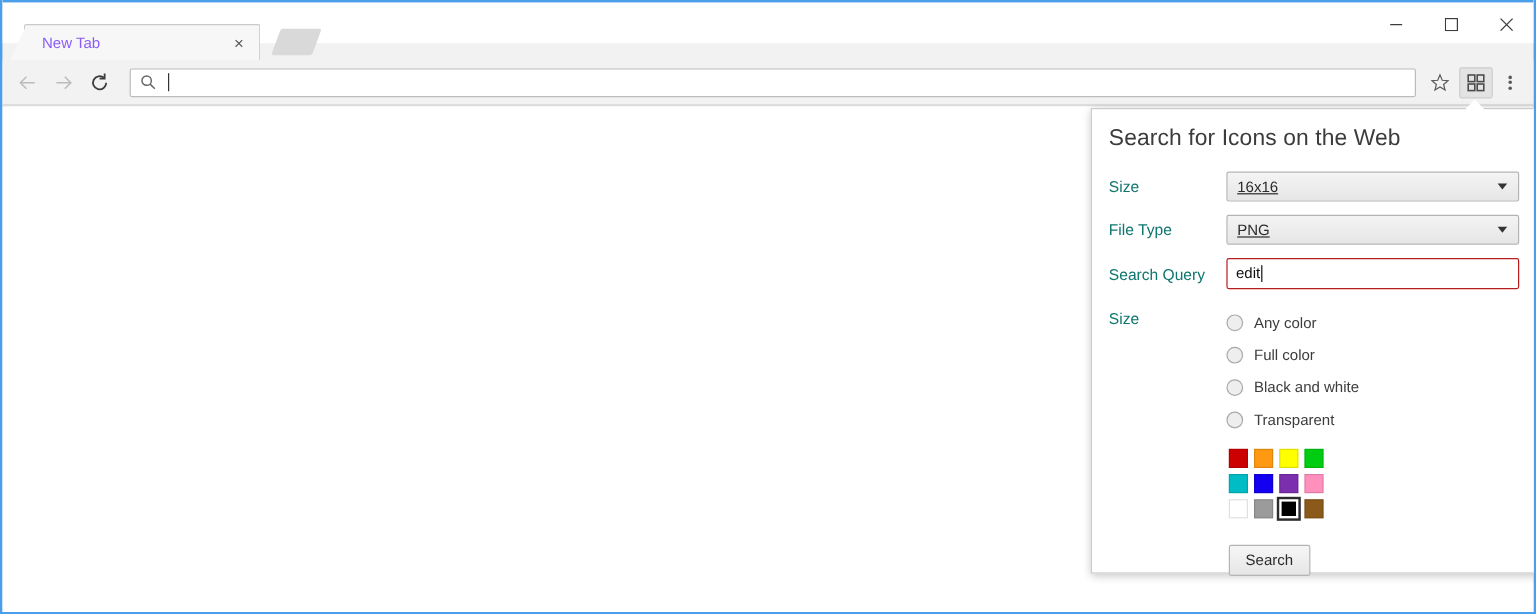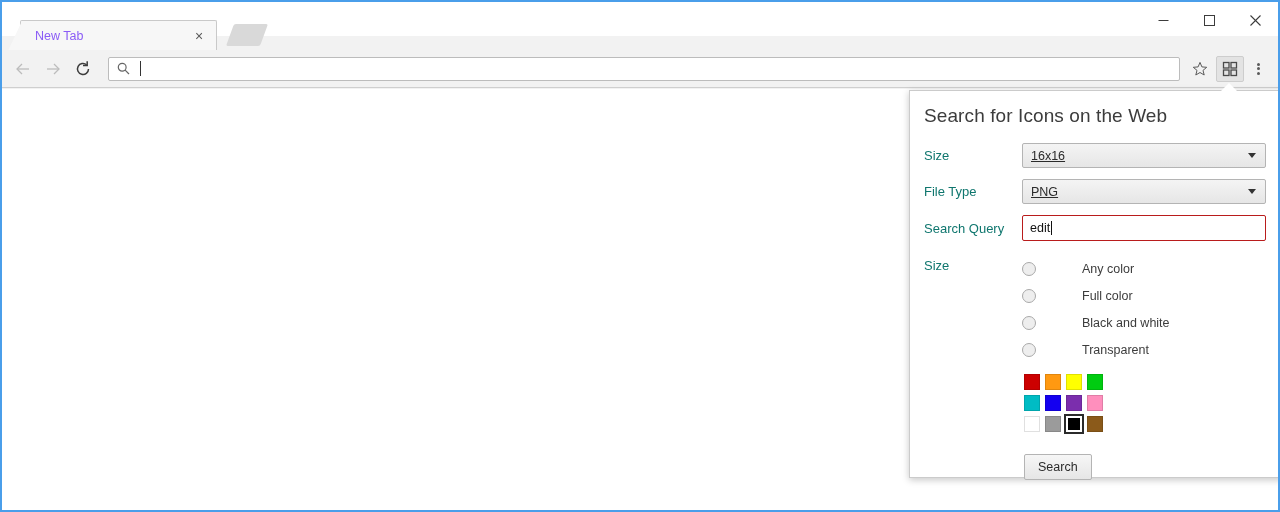--- a/index.html
+++ b/index.html
@@ -291,21 +291,20 @@
     background: #111;
     margin-left: 1px;
   }
 
   .radio-group { flex: 1; }
   .radio-row {
     display: flex;
     align-items: center;
     height: 27px;
     cursor: default;
-    gap: 37px;
   }
   .radio-circle {
     width: 14px; height: 14px;
     border-radius: 50%;
     background: #eeeeee;
     border: 1px solid #a9a9a9;
     flex: 0 0 14px;
   }
   .radio-label {
     font-size: 12.5px;

